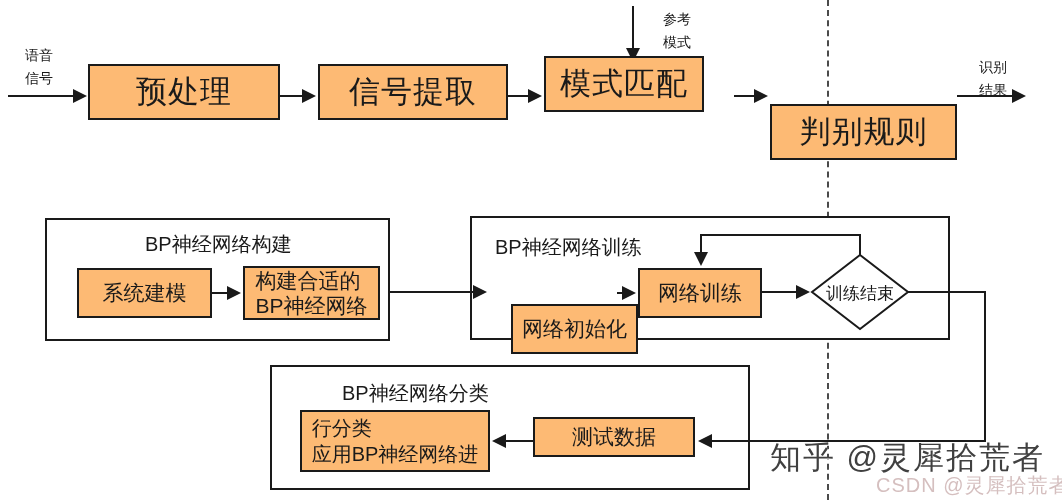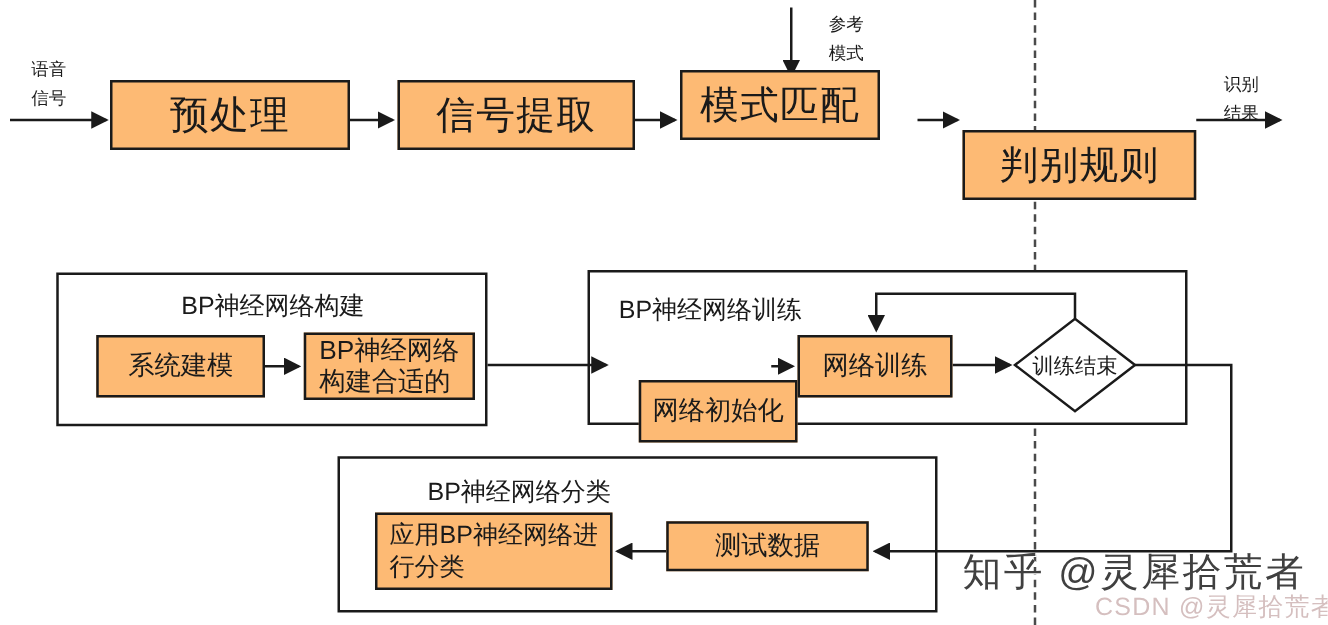--- a/index.html
+++ b/index.html
@@ -76,33 +76,33 @@
 
 <div class="box big" style="left:88px;top:64px;width:192px;height:56px;">预处理</div>
 <div class="box big" style="left:318px;top:64px;width:190px;height:56px;">信号提取</div>
 <div class="box big" style="left:544px;top:56px;width:160px;height:56px;">模式匹配</div>
 <div class="box big" style="left:770px;top:64px;width:187px;height:56px;margin-top:40px;">判别规则</div>
 
 <div class="gtitle" style="left:145px;top:231px;">BP神经网络构建</div>
 <div class="box mid" style="left:77px;top:268px;width:135px;height:50px;">系统建模</div>
 <div class="box mid" style="left:243px;top:266px;width:137px;height:54px;">
   <div>
+    <div>构建合适的</div>
     <div>BP神经网络</div>
-    <div>构建合适的</div>
   </div>
 </div>
 
 <div class="gtitle" style="left:495px;top:234px;">BP神经网络训练</div>
 <div class="box mid" style="left:511px;top:268px;width:127px;height:50px;margin-top:36px;">网络初始化</div>
 <div class="box mid" style="left:638px;top:268px;width:124px;height:50px;">网络训练</div>
 <div class="diamond-label" style="left:860px;top:293px;">训练结束</div>
 
 <div class="gtitle" style="left:342px;top:380px;">BP神经网络分类</div>
 <div class="box two" style="left:300px;top:410px;width:190px;height:62px;">
   <div>
+    <div>行分类</div>
     <div>应用BP神经网络进</div>
-    <div>行分类</div>
   </div>
 </div>
 <div class="box mid" style="left:533px;top:417px;width:162px;height:40px;">测试数据</div>
 
 <div class="wm1" style="left:770px;top:437px;color:#404040;">知乎 @灵犀拾荒者</div>
 <div class="wm2" style="left:876px;top:472px;color:#d5bfbf;">CSDN @灵犀拾荒者</div>
 
 </body></html>

